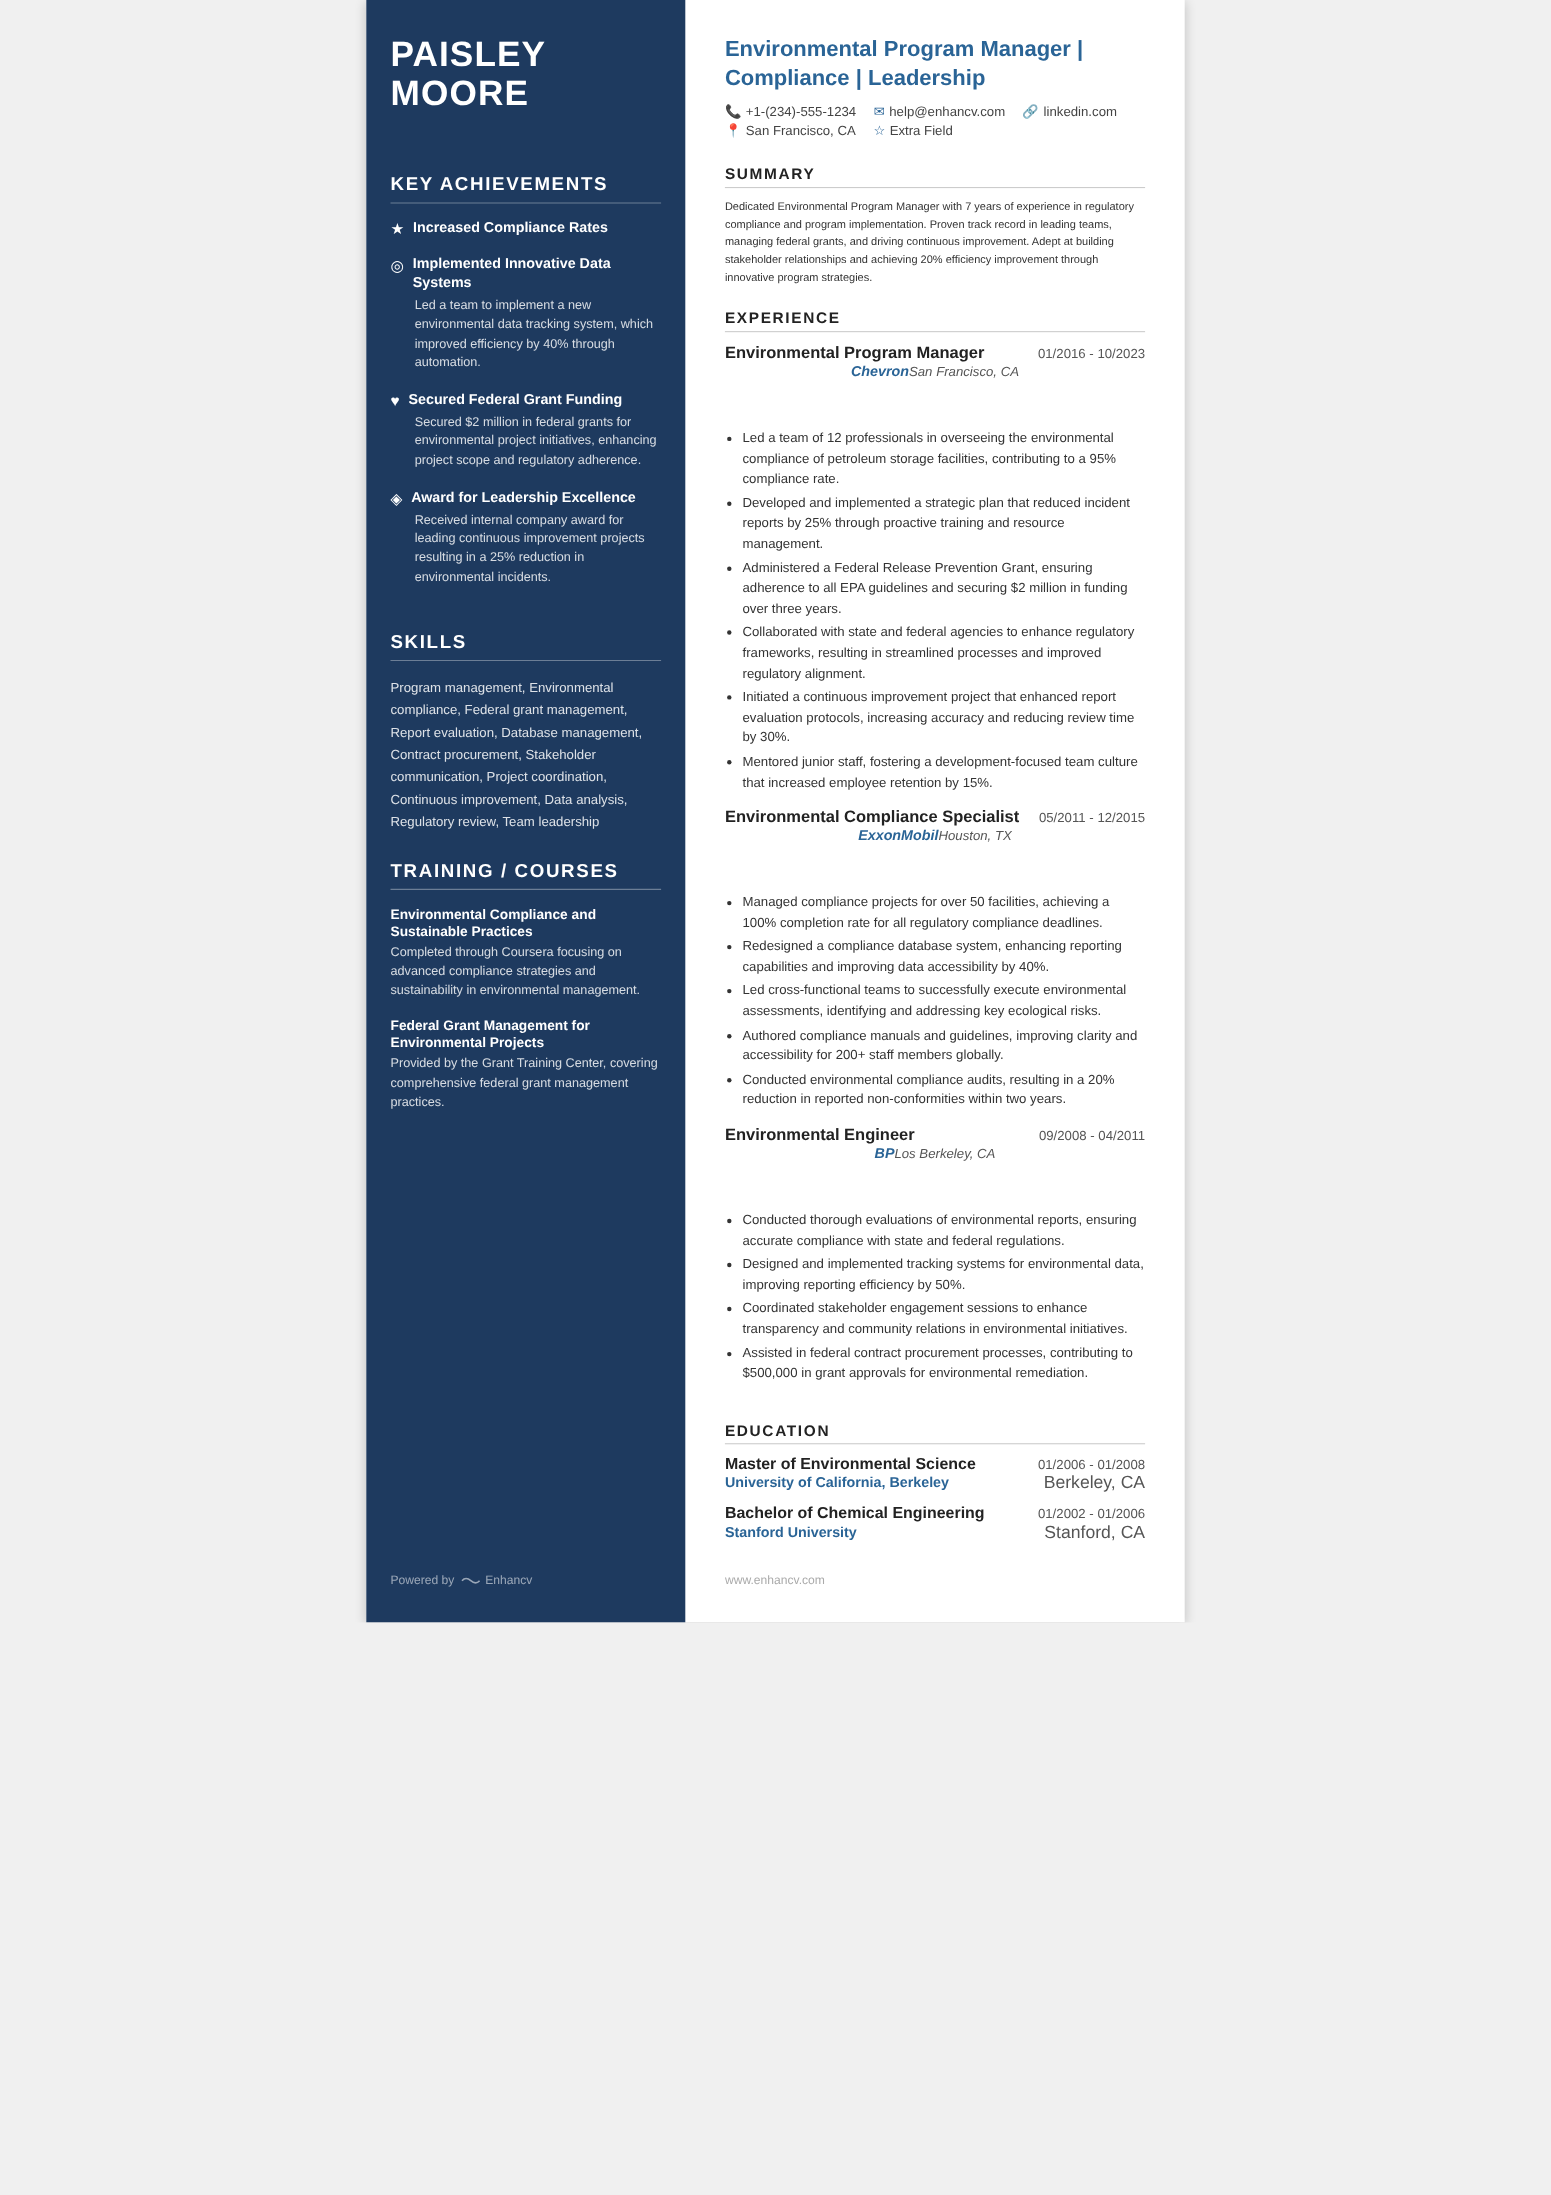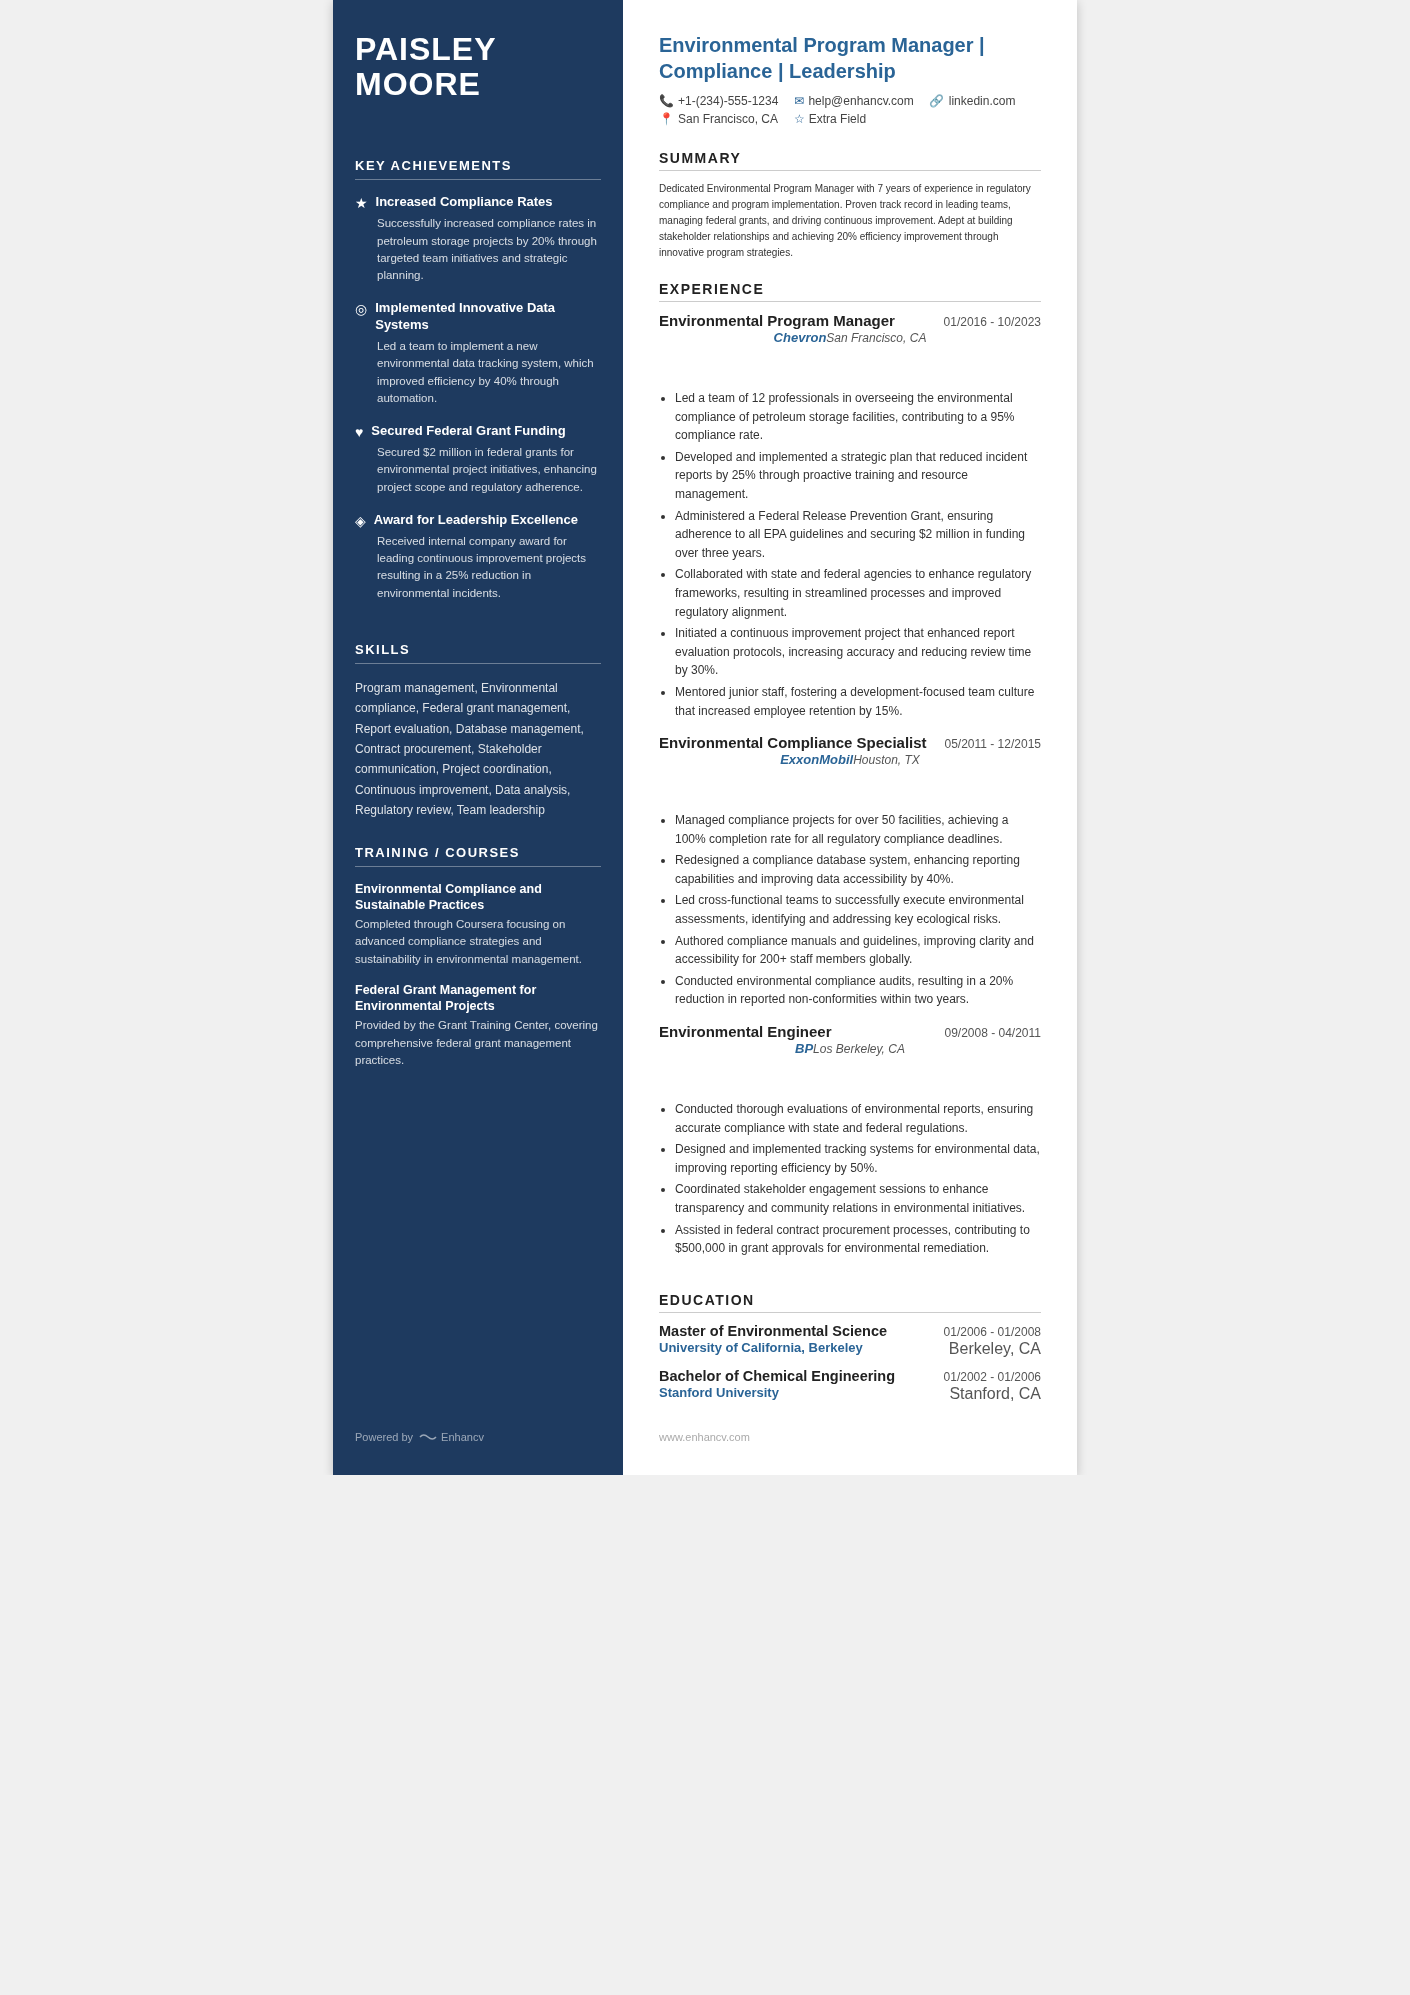--- a/index.html
+++ b/index.html
@@ -32,21 +32,21 @@
     .sidebar-name {
       font-size: 32px;
       font-weight: 900;
       line-height: 1.1;
       letter-spacing: 1px;
       color: #fff;
       margin-bottom: 32px;
       text-transform: uppercase;
     }
     .sidebar-section-title {
-      font-size: 13px;
+      font-size: 17px;
       font-weight: 700;
       letter-spacing: 1.5px;
       text-transform: uppercase;
       color: #fff;
       border-bottom: 1.5px solid rgba(255,255,255,0.35);
       padding-bottom: 6px;
       margin-bottom: 14px;
       margin-top: 24px;
     }
     .achievement-item {
@@ -254,21 +254,20 @@
 
     <div class="sidebar-section-title">KEY ACHIEVEMENTS</div>
 
     <div>
 
       <div class="achievement-item">
         <div class="achievement-header">
           <span class="achievement-icon">★</span>
           <span class="achievement-title">Increased Compliance Rates</span>
         </div>
-        <div class="achievement-desc">Successfully increased compliance rates in petroleum storage projects by 20% through targeted team initiatives and strategic planning.</div>
       </div>
 
       <div class="achievement-item">
         <div class="achievement-header">
           <span class="achievement-icon">◎</span>
           <span class="achievement-title">Implemented Innovative Data Systems</span>
         </div>
         <div class="achievement-desc">Led a team to implement a new environmental data tracking system, which improved efficiency by 40% through automation.</div>
       </div>
 

